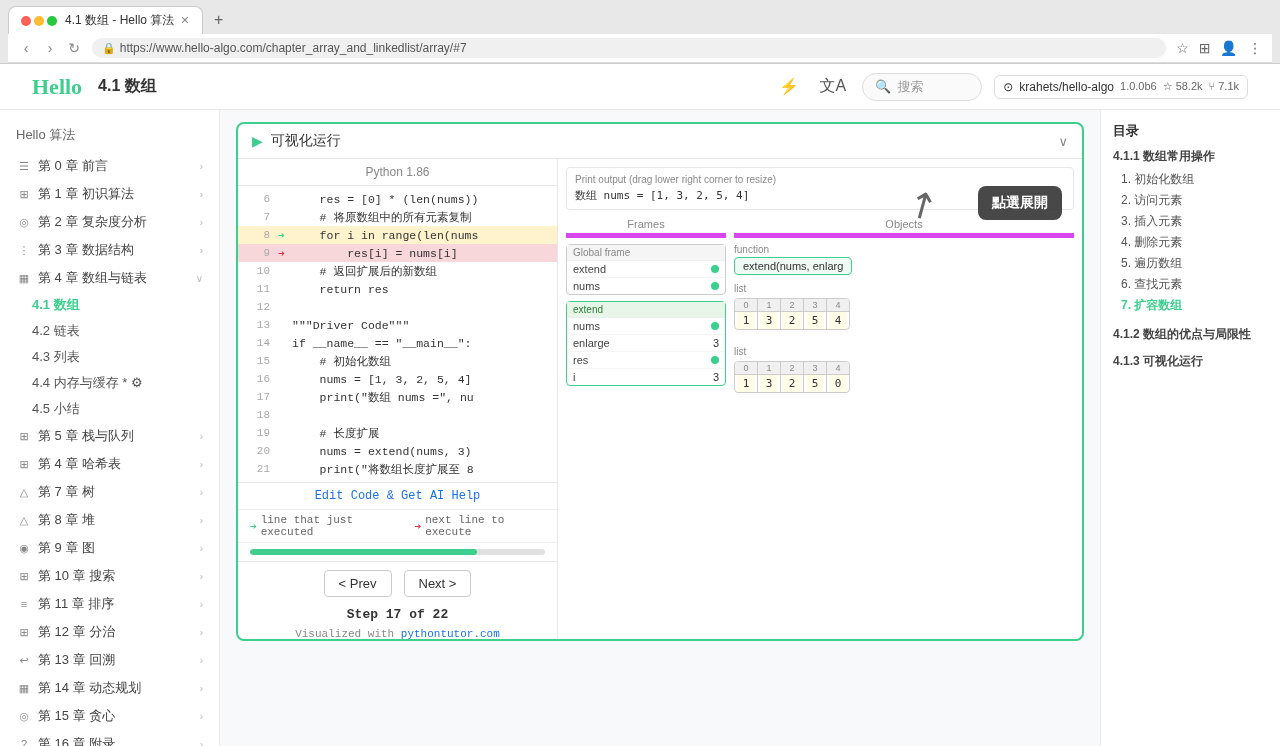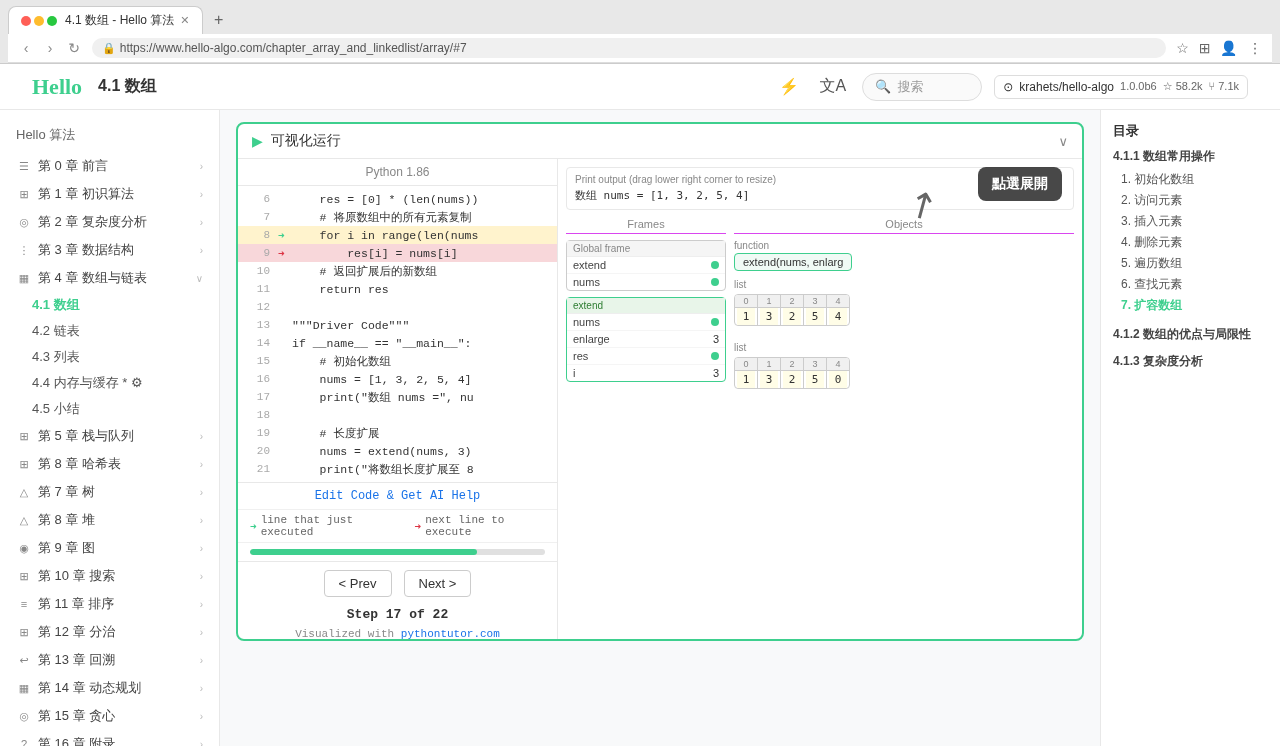--- a/index.html
+++ b/index.html
@@ -99,21 +99,21 @@
     
     .right-vis { flex: 1; padding: 8px; overflow: hidden; position: relative; }
     .print-output { border: 1px solid #e8e8e8; border-radius: 4px; padding: 6px 8px; margin-bottom: 8px; font-size: 11px; }
     .print-output-label { color: #888; font-size: 10px; margin-bottom: 3px; }
     .print-output-value { color: #333; font-family: monospace; font-size: 11px; }
 
     
     .frames-objects { display: flex; gap: 8px; height: calc(100% - 60px); }
     .frames-col { min-width: 160px; }
     .objects-col { flex: 1; }
-    .col-title { color: #888; font-size: 11px; text-align: center; margin-bottom: 6px; border-bottom: 1px solid #d946ef; padding-bottom: 3px; }
+    .col-title { color: #888; font-size: 11px; text-align: center; margin-bottom: 6px; border-bottom: 5px solid #d946ef; padding-bottom: 3px; }
     .frame-box { border: 1px solid #ccc; border-radius: 4px; margin-bottom: 6px; font-size: 11px; }
     .frame-title { background: #f5f5f5; padding: 2px 6px; font-size: 10px; color: #888; border-bottom: 1px solid #eee; }
     .frame-title.active-frame { background: #e8f5e9; color: #2e7d32; }
     .frame-row { display: flex; align-items: center; padding: 2px 6px; border-bottom: 1px solid #f5f5f5; gap: 4px; }
     .frame-row:last-child { border-bottom: none; }
     .frame-var { flex: 1; color: #444; }
     .frame-val { color: #333; font-weight: 500; }
     .frame-ptr { width: 8px; height: 8px; background: #3ecf8e; border-radius: 50%; flex-shrink: 0; }
 
     
@@ -122,21 +122,21 @@
     .list-cell { display: flex; flex-direction: column; align-items: center; border-right: 1px solid #ccc; }
     .list-cell:last-child { border-right: none; }
     .cell-idx { background: #f0f0f0; font-size: 9px; color: #888; padding: 1px 6px; border-bottom: 1px solid #ccc; min-width: 22px; text-align: center; }
     .cell-val { background: #fffde7; font-size: 11px; color: #333; padding: 2px 6px; text-align: center; font-family: monospace; }
 
     
     .func-label { font-size: 10px; color: #888; margin-bottom: 2px; }
     .func-box { border: 1px solid #3ecf8e; border-radius: 4px; padding: 2px 8px; font-size: 11px; color: #333; background: #f0faf5; display: inline-block; }
 
     
-    .tooltip-overlay { position: absolute; top: 8px; right: 20px; background: rgba(40,40,40,0.85); color: #fff; border-radius: 8px; padding: 8px 14px; font-size: 14px; font-weight: bold; z-index: 10; }
+    .tooltip-overlay { position: absolute; top: 27px; right: 20px; background: rgba(40,40,40,0.85); color: #fff; border-radius: 8px; padding: 8px 14px; font-size: 14px; font-weight: bold; z-index: 10; }
     .fullscreen-btn { background: #fff; border: 2px solid #3ecf8e; border-radius: 6px; padding: 8px 14px; font-size: 14px; color: #333; cursor: pointer; font-weight: 500; }
     .fullscreen-arrow { display: flex; align-items: center; justify-content: center; width: 40px; height: 40px; background: #e0e0e0; border-radius: 4px; font-size: 20px; color: #666; }
 
     
     .toc { width: 180px; border-left: 1px solid #e8e8e8; padding: 12px; background: #fff; flex-shrink: 0; font-size: 12px; overflow-y: auto; }
     .toc-title { font-weight: 600; color: #333; margin-bottom: 8px; font-size: 13px; }
     .toc-section { margin-bottom: 10px; }
     .toc-section-title { font-weight: 600; color: #444; font-size: 12px; margin-bottom: 4px; }
     .toc-item { padding: 2px 0 2px 8px; color: #555; cursor: pointer; font-size: 12px; }
     .toc-item.active { color: #3ecf8e; font-weight: 600; }
@@ -236,21 +236,21 @@
       <div class="sidebar-sub-item">4.3  列表</div>
       <div class="sidebar-sub-item">4.4  内存与缓存 * ⚙</div>
       <div class="sidebar-sub-item">4.5  小结</div>
       <div class="sidebar-item">
         <span class="item-icon">⊞</span>
         <span class="item-label">第 5 章  栈与队列</span>
         <span class="item-arrow">›</span>
       </div>
       <div class="sidebar-item">
         <span class="item-icon">⊞</span>
-        <span class="item-label">第 8 章  哈希表</span>
+        <span class="item-label">第 4 章  哈希表</span>
         <span class="item-arrow">›</span>
       </div>
       <div class="sidebar-item">
         <span class="item-icon">△</span>
         <span class="item-label">第 7 章  树</span>
         <span class="item-arrow">›</span>
       </div>
       <div class="sidebar-item">
         <span class="item-icon">△</span>
         <span class="item-label">第 8 章  堆</span>
@@ -555,17 +555,17 @@
         <div class="toc-item">3.  插入元素</div>
         <div class="toc-item">4.  删除元素</div>
         <div class="toc-item">5.  遍历数组</div>
         <div class="toc-item">6.  查找元素</div>
         <div class="toc-item active">7.  扩容数组</div>
       </div>
       <div class="toc-section">
         <div class="toc-section-title" style="cursor:pointer;">4.1.2  数组的优点与局限性</div>
       </div>
       <div class="toc-section">
-        <div class="toc-section-title" style="cursor:pointer;">4.1.3  复杂度分析</div>
+        <div class="toc-section-title" style="cursor:pointer;">4.1.3  可视化运行</div>
       </div>
     </div>
   </div>
 </div>
 
 </body></html>

